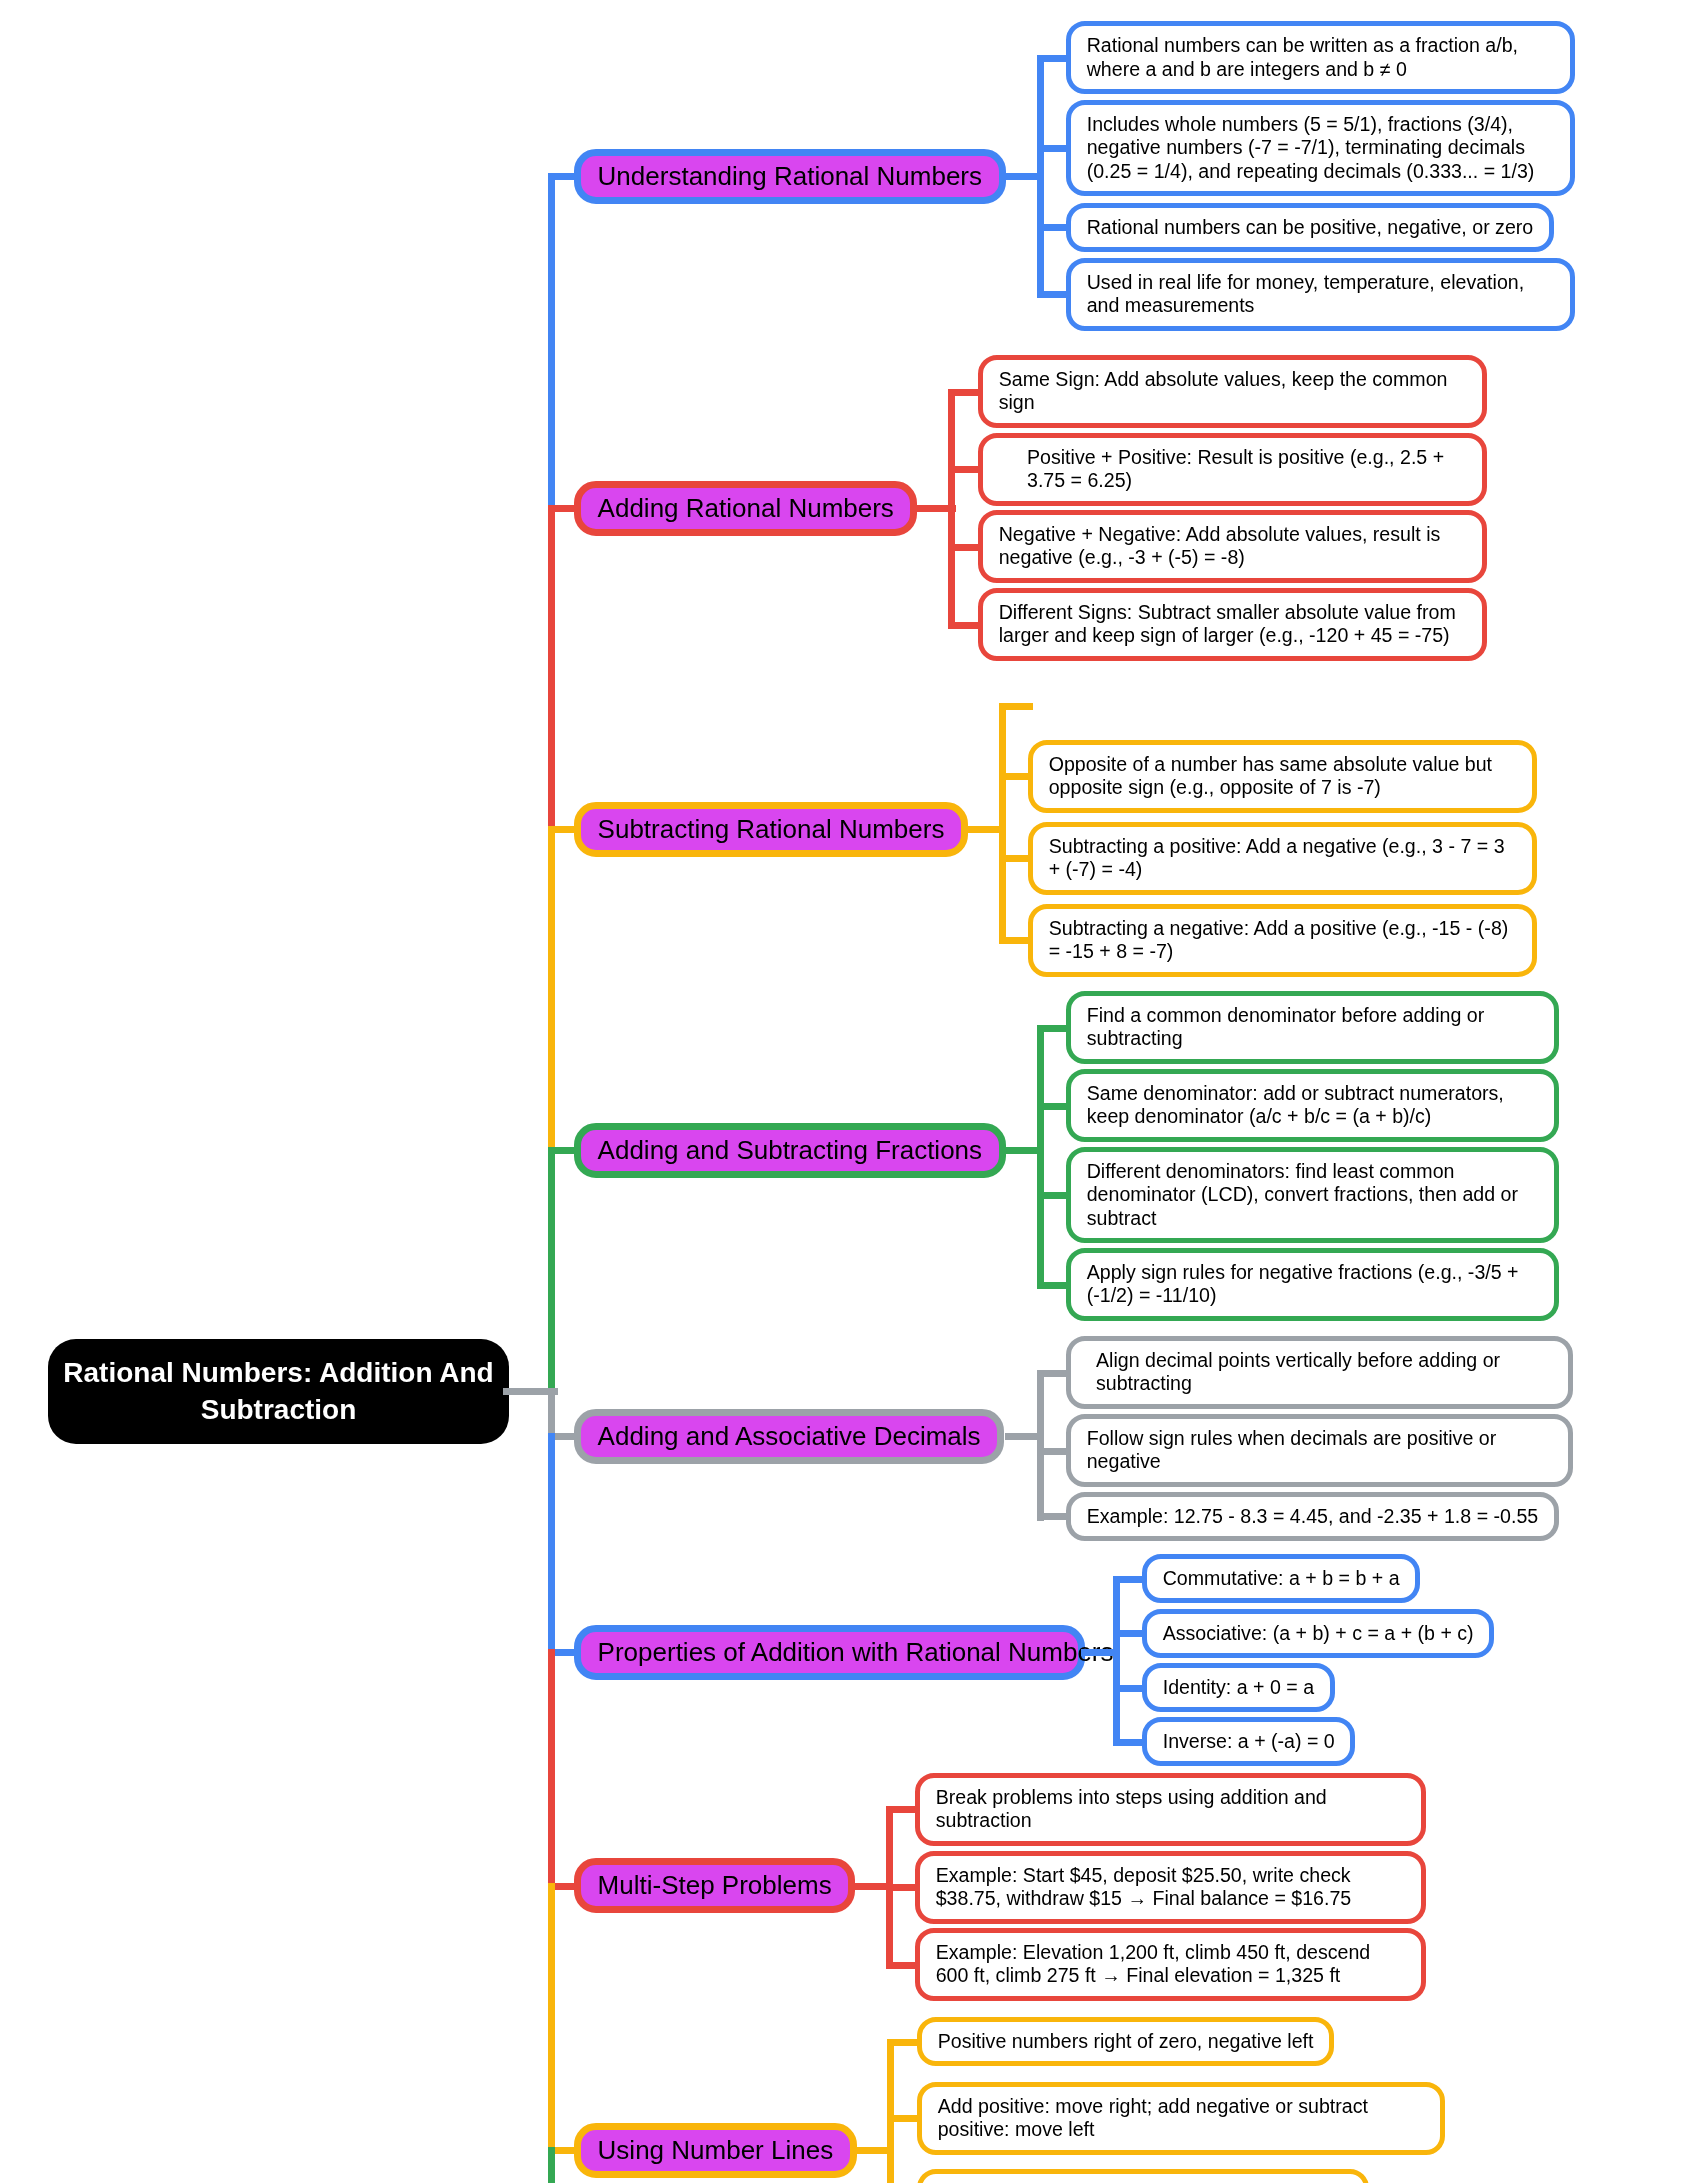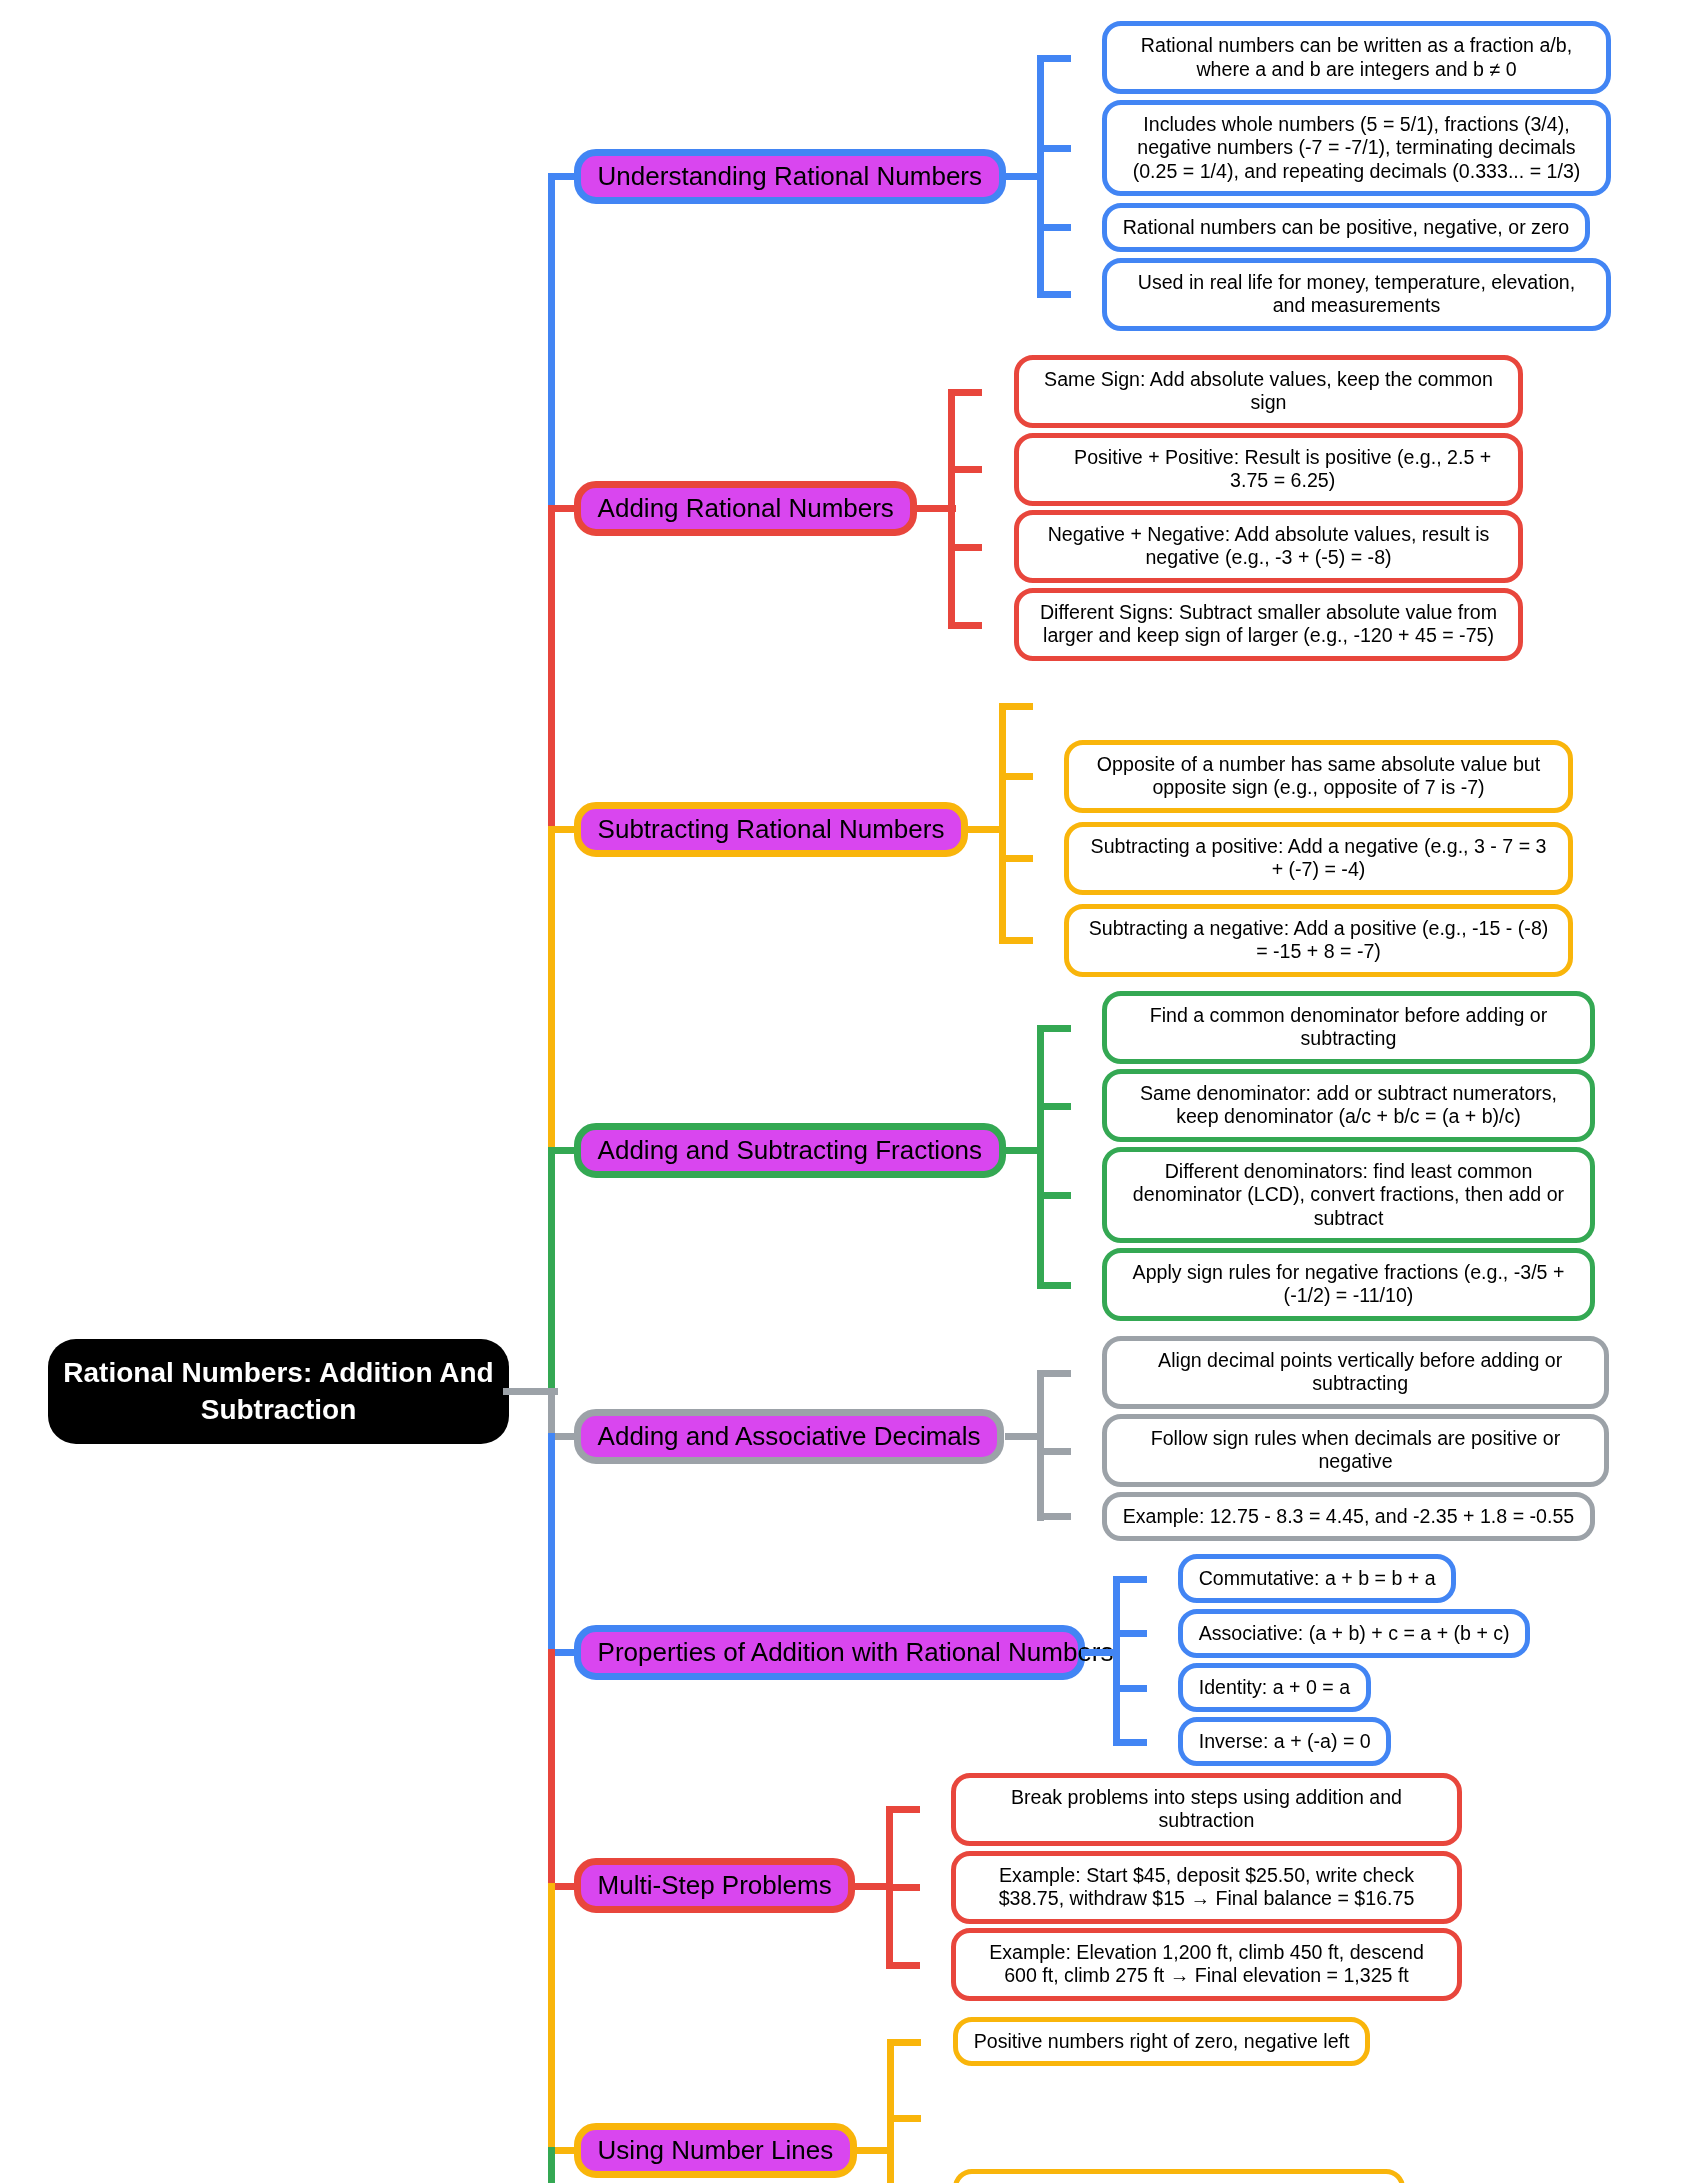--- a/index.html
+++ b/index.html
@@ -5,22 +5,22 @@
   html,body{margin:0;padding:0;}
   body{
     width:1691px;height:2850px;background:#ffffff;
     font-family:"Liberation Sans",sans-serif;
     position:relative;overflow:hidden;
   }
   #mindmap{position:absolute;left:0;top:0;width:1691px;height:2850px;}
   .conn{position:absolute;}
   .leaf{
     position:absolute;background:#fff;border:5.7px solid #000;border-radius:19px;
-    font-size:19.6px;line-height:1.2;color:#000;text-align:center;
-    padding:7.9px 15.7px;box-sizing:border-box;max-width:509px;margin-left:36px;
+    font-size:19.6px;line-height:1.2;color:#000;
+    padding:7.9px 15.7px;box-sizing:border-box;max-width:509px;
   }
   .topic{
     position:absolute;background:#d946ef;border:7.4px solid #000;border-radius:22px;
     font-size:26px;line-height:1.18;color:#000;text-align:center;
     padding:5.2px 16.6px;box-sizing:border-box;max-width:511px;white-space:nowrap;
   }
   .root{
     position:absolute;background:#000;color:#fff;border-radius:28px;
     font-size:28px;line-height:1.32;font-weight:bold;text-align:center;
     padding:15.7px 13px;box-sizing:border-box;width:461px;
@@ -107,20 +107,21 @@
     <div class="leaf" style="border-color: rgb(232, 70, 60); left: 915px; max-width: 511px; top: 1851px;">Example: Start $45, deposit $25.50, write check $38.75, withdraw $15 → Final balance = $16.75</div>
     <div class="leaf" style="border-color: rgb(232, 70, 60); left: 915px; max-width: 511px; top: 1928px;">Example: Elevation 1,200 ft, climb 450 ft, descend 600 ft, climb 275 ft → Final elevation = 1,325 ft</div>
     <div class="conn" style="left: 886px; top: 1806px; width: 7px; height: 162px; background: rgb(232, 70, 60);"></div>
     <div class="conn" style="left: 854px; top: 1883px; width: 39px; height: 7px; background: rgb(232, 70, 60);"></div>
     <div class="conn" style="left: 886px; top: 1806px; width: 34px; height: 7px; background: rgb(232, 70, 60);"></div>
     <div class="conn" style="left: 886px; top: 1884px; width: 34px; height: 7px; background: rgb(232, 70, 60);"></div>
     <div class="conn" style="left: 886px; top: 1962px; width: 34px; height: 7px; background: rgb(232, 70, 60);"></div>
     <div class="topic" style="border-color: rgb(249, 181, 11); left: 574px; top: 2123px;">Using Number Lines</div>
     <div class="conn" style="left: 551px; top: 2147px; width: 29px; height: 7px; background: rgb(249, 181, 11);"></div>
     <div class="leaf" style="border-color: rgb(249, 181, 11); left: 917px; max-width: 528px; top: 2017px;">Positive numbers right of zero, negative left</div>
+    <div class="leaf" style="border-color: rgb(249, 181, 11); left: 917px; max-width: 528px; top: 2082px;">Add positive: move right; add negative or subtract positive: move left</div>
     <div class="leaf" style="border-color: rgb(249, 181, 11); left: 917px; max-width: 528px; top: 2169px;">Example: -2 + 5 → start at -2, move 5 right → 3</div>
     <div class="conn" style="left: 887px; top: 2039px; width: 7px; height: 223px; background: rgb(249, 181, 11);"></div>
     <div class="conn" style="left: 855px; top: 2147px; width: 39px; height: 7px; background: rgb(249, 181, 11);"></div>
     <div class="conn" style="left: 887px; top: 2039px; width: 34px; height: 7px; background: rgb(249, 181, 11);"></div>
     <div class="conn" style="left: 887px; top: 2115px; width: 34px; height: 7px; background: rgb(249, 181, 11);"></div>
     <div class="conn" style="left: 548px; top: 173px; width: 7px; height: 339px; background: rgb(66, 133, 244);"></div>
     <div class="conn" style="left: 548px; top: 505px; width: 7px; height: 328px; background: rgb(232, 70, 60);"></div>
     <div class="conn" style="left: 548px; top: 826px; width: 7px; height: 328px; background: rgb(249, 181, 11);"></div>
     <div class="conn" style="left: 548px; top: 1147px; width: 7px; height: 248px; background: rgb(52, 168, 83);"></div>
     <div class="conn" style="left: 548px; top: 1388px; width: 7px; height: 52px; background: rgb(156, 162, 168);"></div>

